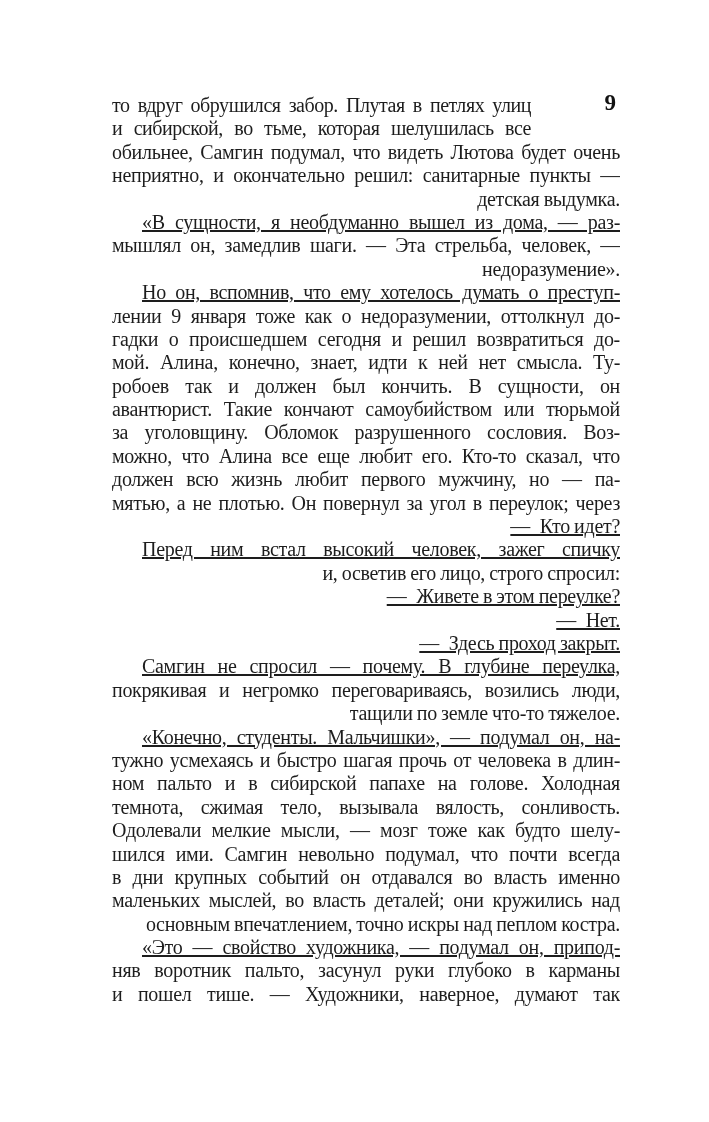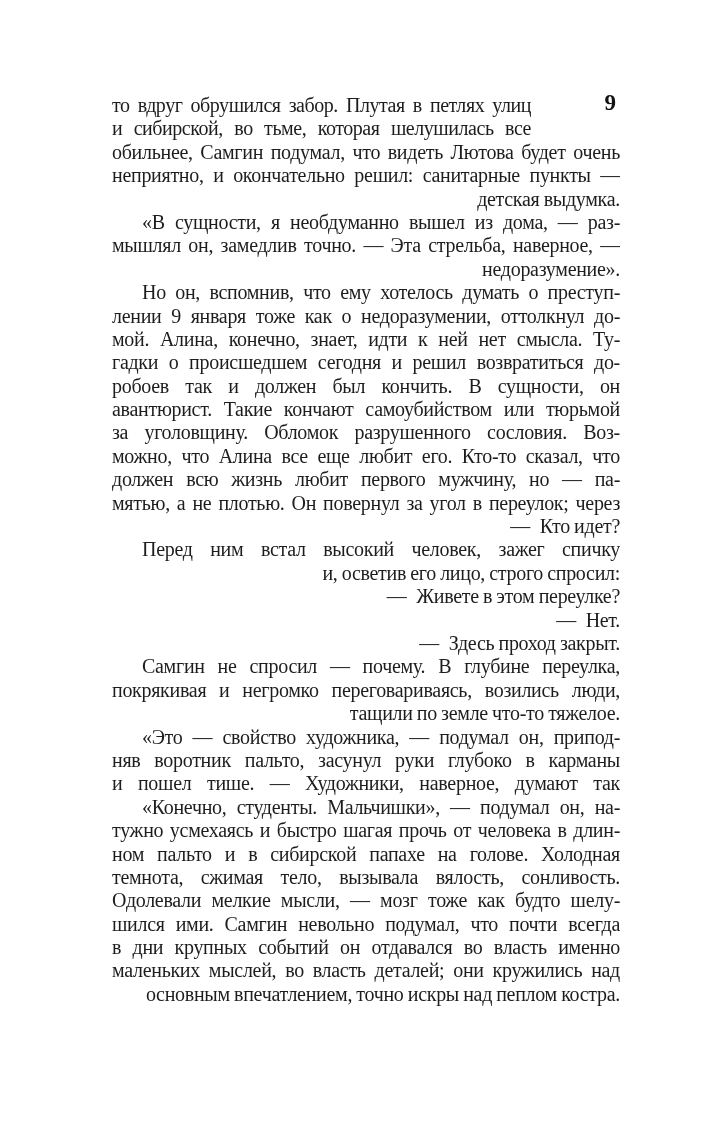--- a/index.html
+++ b/index.html
@@ -36,21 +36,21 @@
     overflow: hidden;
     white-space: normal;
   }
   .line.j {
     text-align: justify;
     text-align-last: justify;
     text-justify: inter-word;
     margin-left: 24px;
   }
   .line.last { text-align: right; }
-  .line.indent { text-indent: 30px; }
+  .line.indent { text-indent: 30px; text-decoration: underline; }
   .line.short {
     width: 419px;
     letter-spacing: -0.45px;
   }
   .page-number {
     position: absolute;
     top: -4px;
     right: 4px;
     font-weight: bold;
     font-size: 23px;
@@ -68,28 +68,28 @@
 
   <div class="paragraph">
         <div class="line j short">то вдруг обрушился забор. Плутая в петлях улиц</div>
         <div class="line j short">и сибирской, во тьме, которая шелушилась все</div>
         <div class="line j">обильнее, Самгин подумал, что видеть Лютова будет очень</div>
         <div class="line j">неприятно, и окончательно решил: санитарные пункты —</div>
         <div class="line last">детская выдумка.</div>
       </div>
       <div class="paragraph">
         <div class="line j indent">«В сущности, я необдуманно вышел из дома, — раз-</div>
-        <div class="line j">мышлял он, замедлив точно. — Эта стрельба, наверное, —</div>
+        <div class="line j">мышлял он, замедлив шаги. — Эта стрельба, человек, —</div>
         <div class="line last">недоразумение».</div>
       </div>
       <div class="paragraph">
         <div class="line j indent">Но он, вспомнив, что ему хотелось думать о преступ-</div>
         <div class="line j">лении 9 января тоже как о недоразумении, оттолкнул до-</div>
+        <div class="line j">гадки о происшедшем сегодня и решил возвратиться до-</div>
         <div class="line j">мой. Алина, конечно, знает, идти к ней нет смысла. Ту-</div>
-        <div class="line j">гадки о происшедшем сегодня и решил возвратиться до-</div>
         <div class="line j">робоев так и должен был кончить. В сущности, он</div>
         <div class="line j">авантюрист. Такие кончают самоубийством или тюрьмой</div>
         <div class="line j">за уголовщину. Обломок разрушенного сословия. Воз-</div>
         <div class="line j">можно, что Алина все еще любит его. Кто-то сказал, что</div>
         <div class="line j">должен всю жизнь любит первого мужчину, но — па-</div>
         <div class="line j">мятью, а не плотью. Он повернул за угол в переулок; через</div>
       </div>
       <div class="paragraph">
         <div class="line last indent">— Кто идет?</div>
       </div>
@@ -105,29 +105,29 @@
       </div>
       <div class="paragraph">
         <div class="line last indent">— Здесь проход закрыт.</div>
       </div>
       <div class="paragraph">
         <div class="line j indent">Самгин не спросил — почему. В глубине переулка,</div>
         <div class="line j">покрякивая и негромко переговариваясь, возились люди,</div>
         <div class="line last">тащили по земле что-то тяжелое.</div>
       </div>
       <div class="paragraph">
-        <div class="line j indent">«Это — свойство художника, — подумал он, припод-</div>
-        <div class="line j">няв воротник пальто, засунул руки глубоко в карманы</div>
-        <div class="line j">и пошел тише. — Художники, наверное, думают так</div>
-      </div>
-      <div class="paragraph">
         <div class="line j indent">«Конечно, студенты. Мальчишки», — подумал он, на-</div>
         <div class="line j">тужно усмехаясь и быстро шагая прочь от человека в длин-</div>
         <div class="line j">ном пальто и в сибирской папахе на голове. Холодная</div>
         <div class="line j">темнота, сжимая тело, вызывала вялость, сонливость.</div>
         <div class="line j">Одолевали мелкие мысли, — мозг тоже как будто шелу-</div>
         <div class="line j">шился ими. Самгин невольно подумал, что почти всегда</div>
         <div class="line j">в дни крупных событий он отдавался во власть именно</div>
         <div class="line j">маленьких мыслей, во власть деталей; они кружились над</div>
         <div class="line last">основным впечатлением, точно искры над пеплом костра.</div>
       </div>
+      <div class="paragraph">
+        <div class="line j indent">«Это — свойство художника, — подумал он, припод-</div>
+        <div class="line j">няв воротник пальто, засунул руки глубоко в карманы</div>
+        <div class="line j">и пошел тише. — Художники, наверное, думают так</div>
+      </div>
     </div>
 </div>
 
 </body></html>

